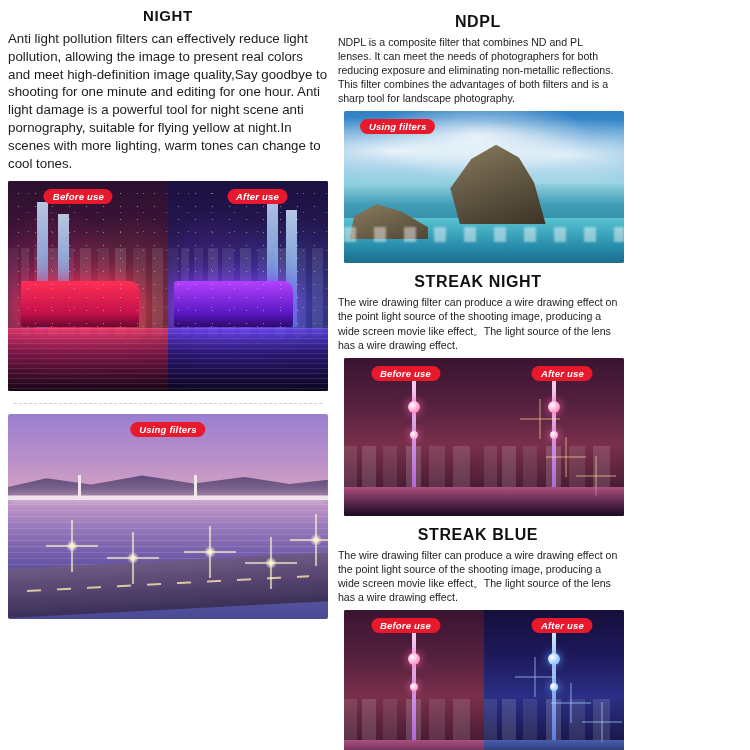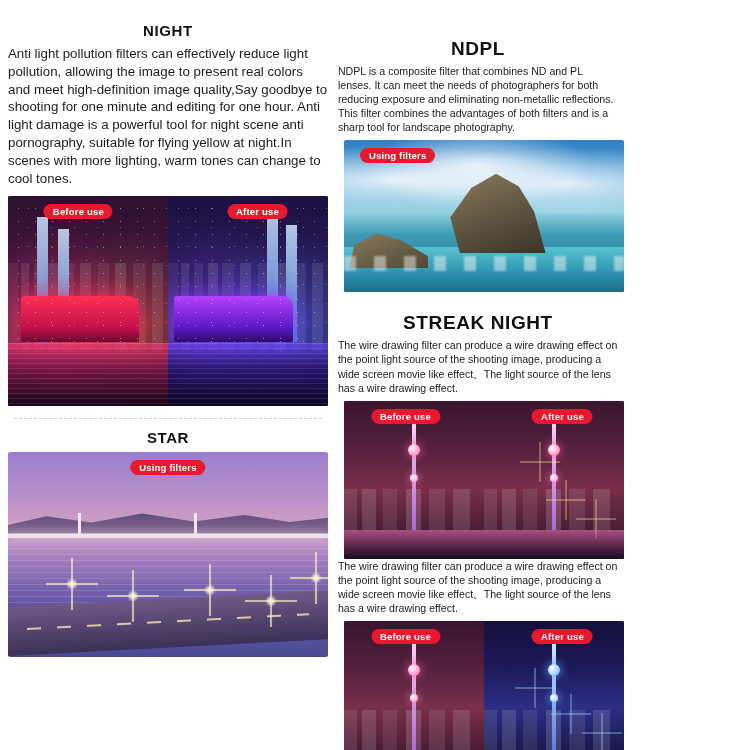--- a/index.html
+++ b/index.html
@@ -9,42 +9,42 @@
     background: #ffffff;
     font-family: "Liberation Sans", sans-serif;
     color: #1a1a1a;
     overflow: hidden;
   }
   .page {
     width: 626px; height: 750px;
     position: relative;
     display: flex;
     flex-direction: row;
-    padding: 18px 8px 0 8px;
+    padding: 3px 8px 0 8px;
   }
   .col-left {
     width: 396px;
     padding-right: 10px;
     position: relative;
   }
   .col-right {
     width: 338px;
     position: relative;
   }
   h2.section-title {
     text-align: center;
     font-size: 15px;
     font-weight: bold;
     letter-spacing: 0.6px;
     margin: 4px 0 6px 0;
     color: #111;
   }
   .section-title.right {
-    font-size: 19px;
-    margin: 20px 0 4px 0;
+    font-size: 16px;
+    margin: 10px 0 4px 0;
   }
   p.body-text {
     font-size: 13.3px;
     line-height: 1.34;
     margin: 0 0 8px 0;
     color: #1c1c1c;
     text-align: left;
   }
   .col-right p.body-text {
     font-size: 10.6px;
@@ -62,20 +62,21 @@
     top: 8px;
     background: #e8192c;
     color: #fff;
     font-size: 9.5px;
     font-weight: bold;
     padding: 2px 9px;
     border-radius: 9px;
     z-index: 5;
     white-space: nowrap;
     letter-spacing: 0.2px;
+    font-style: italic;
   }
   .badge.center { left: 50%; transform: translateX(-50%); }
   .badge.left-q { left: 22%; transform: translateX(-50%); }
   .badge.right-q { left: 78%; transform: translateX(-50%); }
 
   .divider {
     border: none;
     border-top: 1px dashed #cfcfcf;
     margin: 12px 6px 10px 6px;
   }
@@ -343,21 +344,20 @@
           <div class="water cool"></div>
         </div>
         <div class="badge left-q">Before use</div>
         <div class="badge right-q">After use</div>
       </div>
     </section>
 
     <hr class="divider">
 
     <section>
-      <h2 class="section-title">STAR</h2>
 
       <div class="figure img-bridge">
         <div class="hills"></div>
         <div class="bridge-deck"></div>
         <div class="pylon" style="left:22%;"></div>
         <div class="pylon" style="left:58%;"></div>
         <div class="sea"></div>
         <div class="road"></div>
         <div class="glint" style="left:12%; top:52%;"></div>
         <div class="glint" style="left:31%; top:58%;"></div>
@@ -412,20 +412,21 @@
           <div class="streak-star gold" style="left:44%; top:50%;"></div>
           <div class="streak-star gold" style="left:66%; top:62%;"></div>
           <div class="pearl-water"></div>
         </div>
         <div class="badge left-q">Before use</div>
         <div class="badge right-q">After use</div>
       </div>
     </section>
 
     <section>
+      <h2 class="section-title right">STREAK BLUE</h2>
       <p class="body-text">The wire drawing filter can produce a wire drawing effect on the point light source of the shooting image, producing a wide screen movie like effect。The light source of the lens has a wire drawing effect.</p>
 
       <div class="figure img-pearl tall" style="margin-left:6px;">
         <div class="half l">
           <div class="pearl-sky-warm"></div>
           <div class="pearl-city"></div>
           <div class="pearl-tower">
             <div class="shaft"></div>
             <div class="ball1"></div>
             <div class="ball2"></div>

